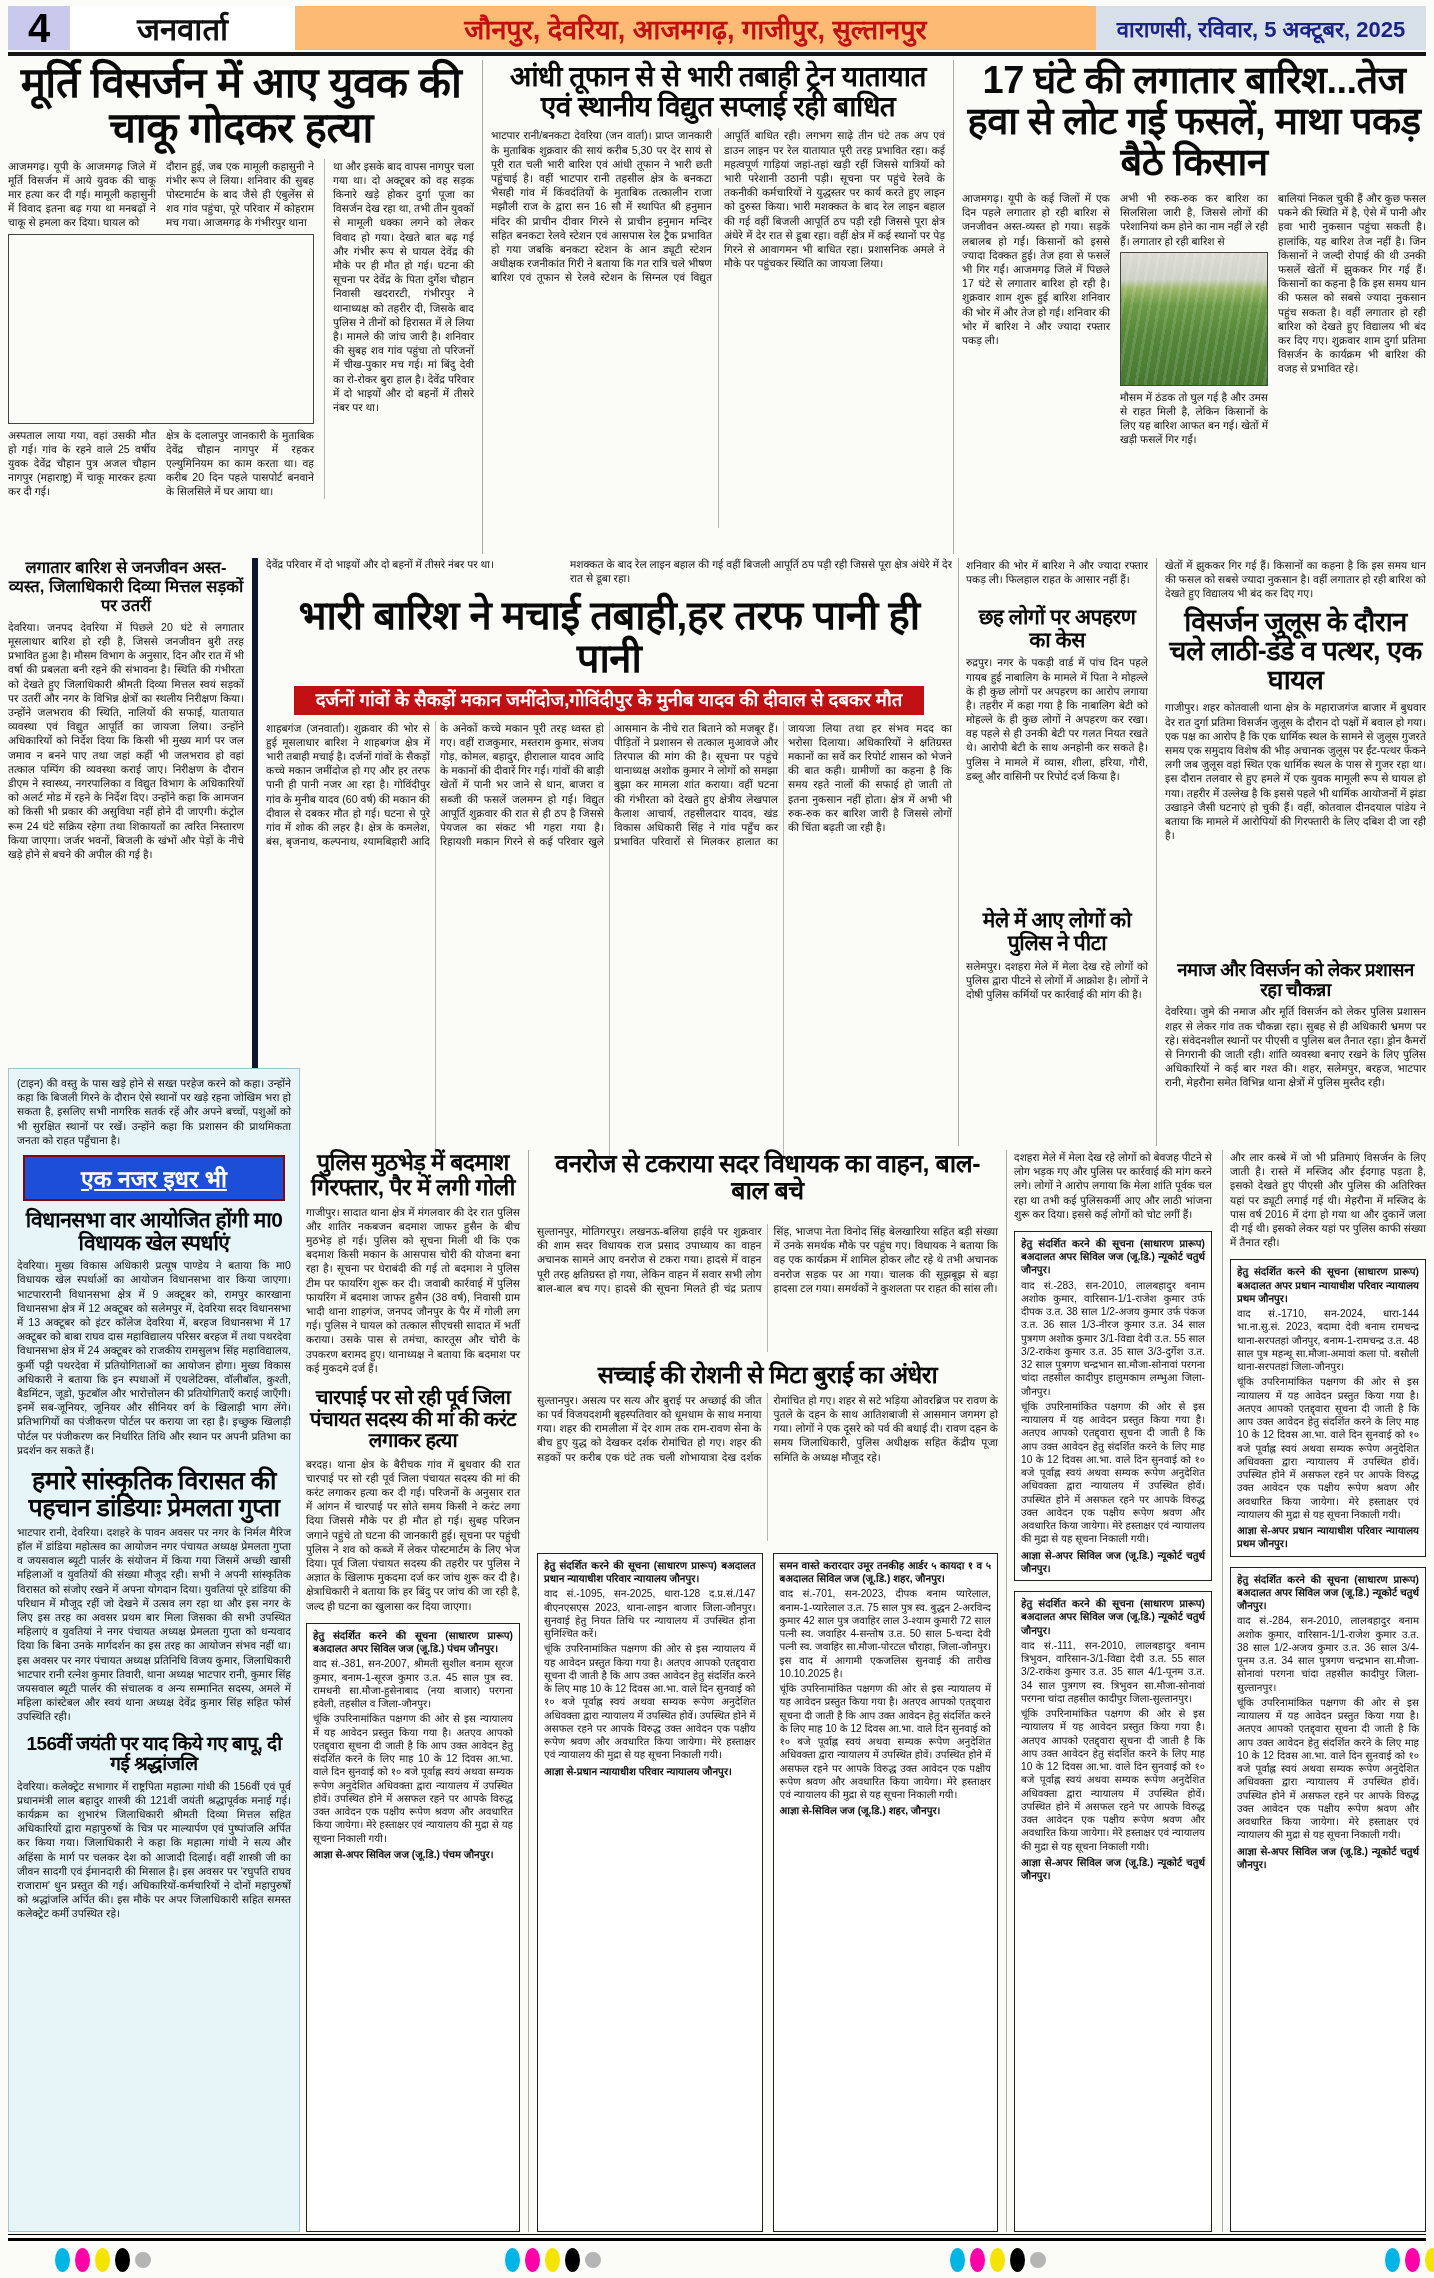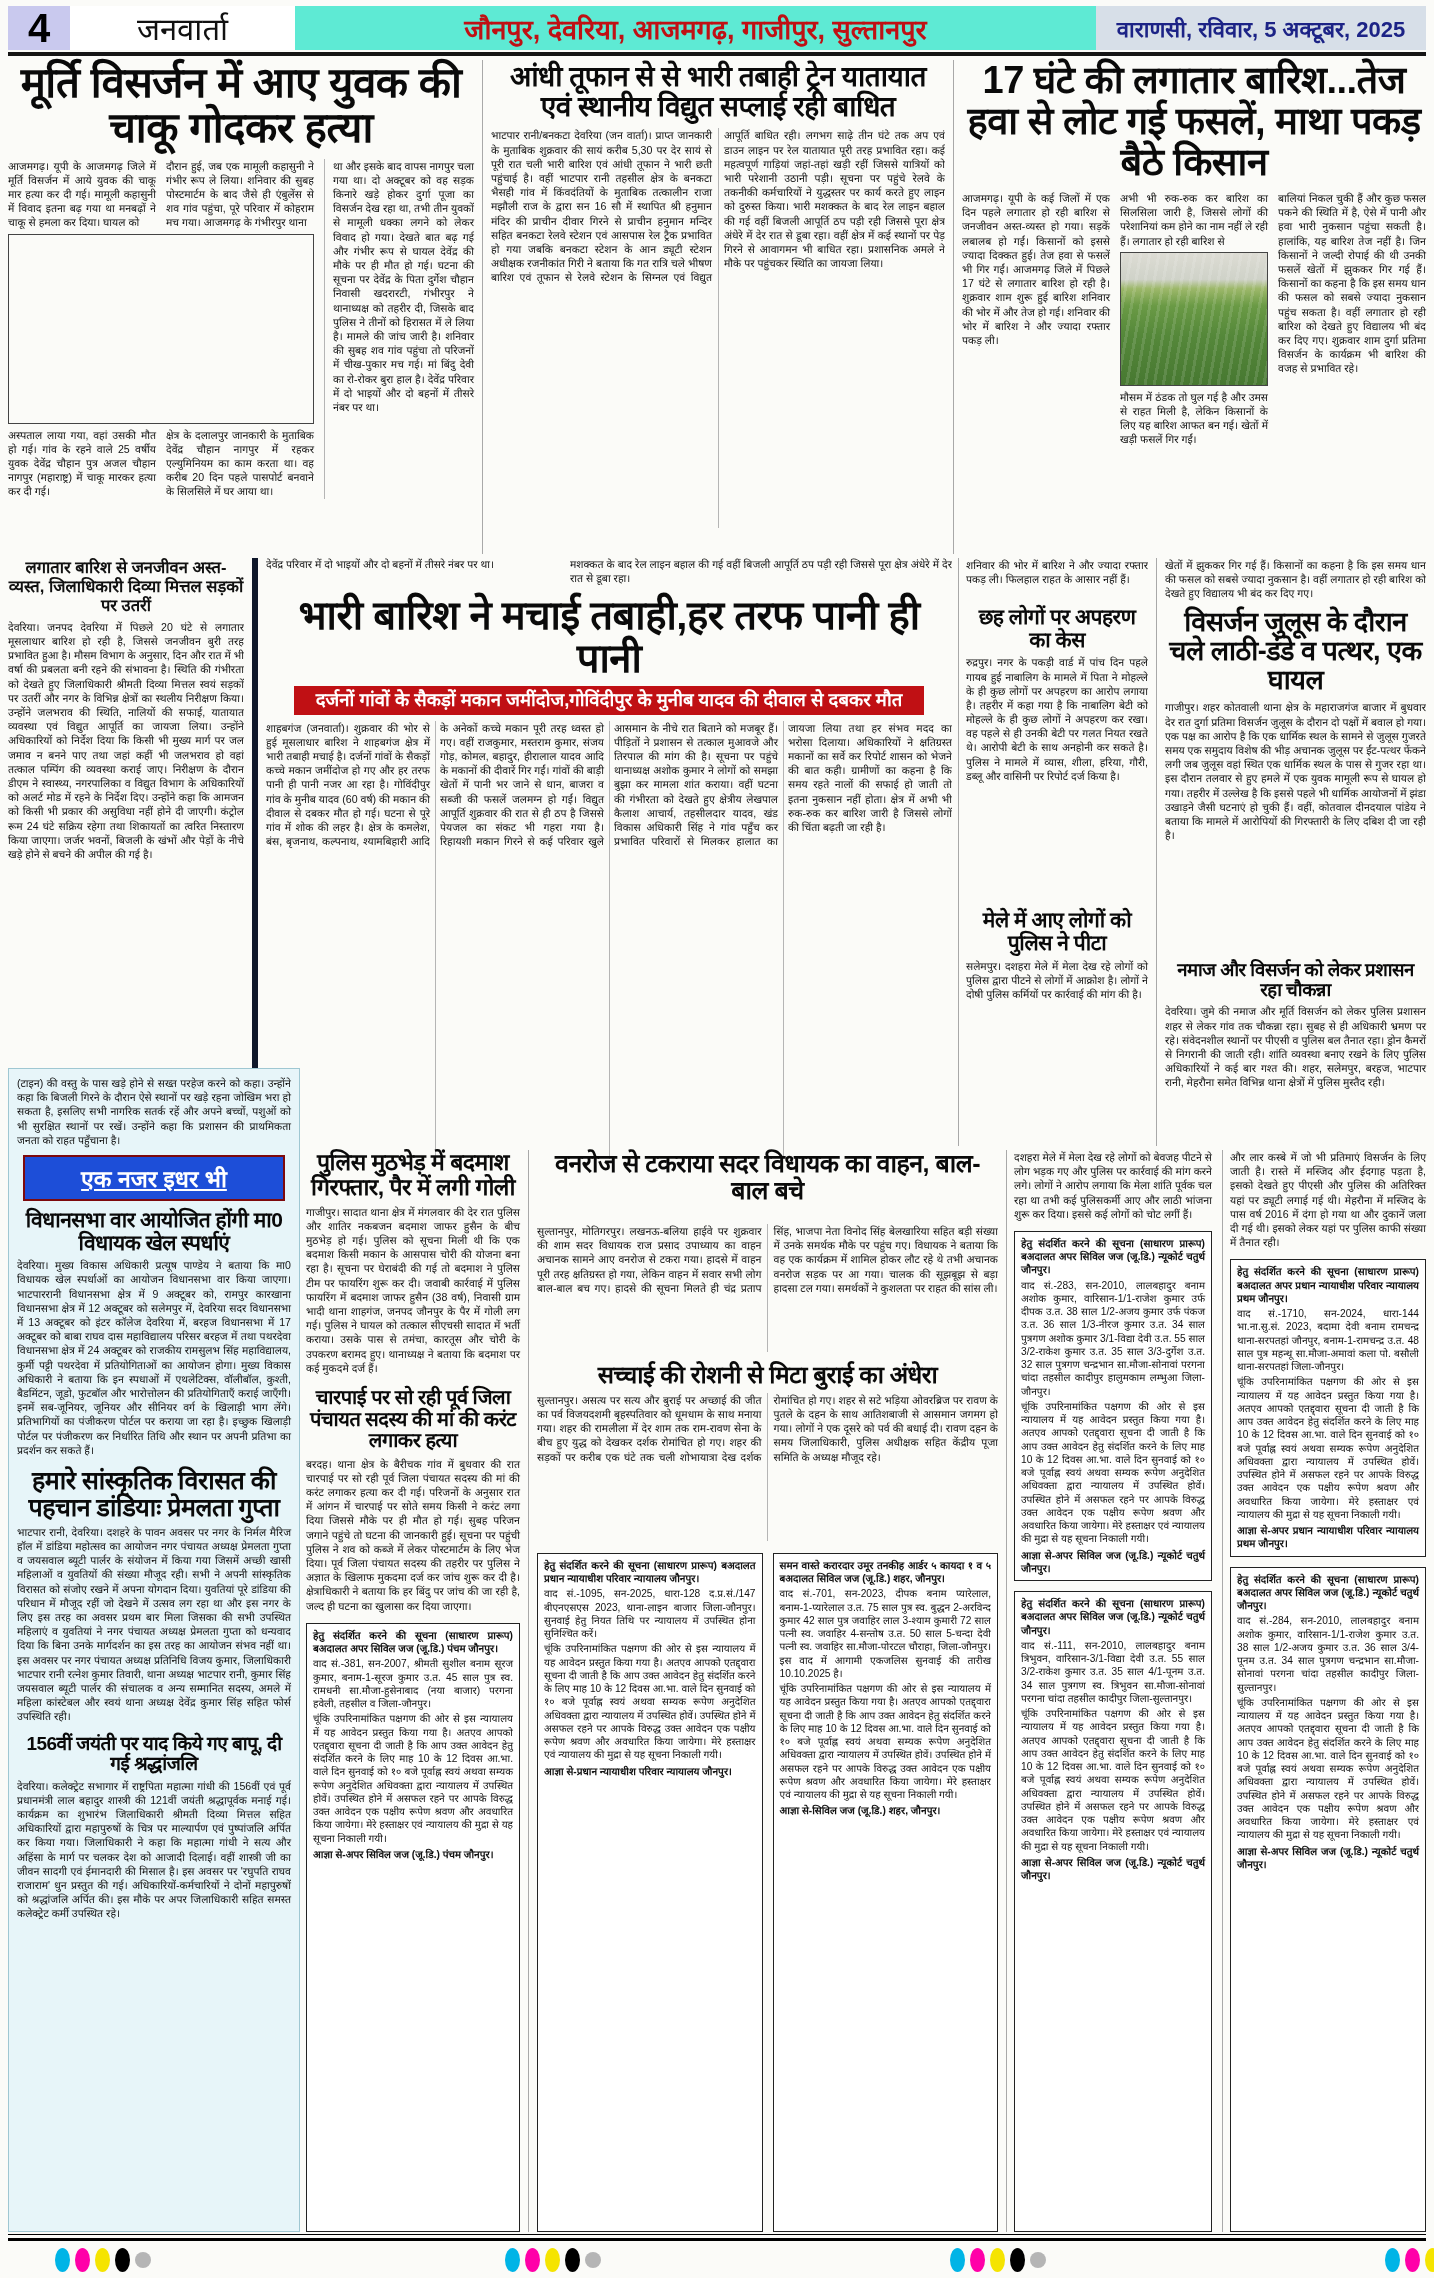--- a/index.html
+++ b/index.html
@@ -1,22 +1,22 @@
 <!DOCTYPE html>
 <html><head>
 <meta charset="utf-8">
 <style>
   html,body{margin:0;padding:0;}
   body{width:1434px;height:2278px;background:#fbfbf8;font-family:"Liberation Sans","DejaVu Sans",sans-serif;color:#111;position:relative;overflow:hidden;}
   .abs{position:absolute;}
   
   .mast{left:8px;top:6px;width:1418px;height:44px;display:flex;align-items:stretch;}
   .m-num{width:62px;background:#c9c9ee;display:flex;align-items:center;justify-content:center;font-size:40px;font-weight:bold;color:#000;}
-  .m-name{width:225px;display:flex;align-items:center;justify-content:center;font-size:31px;font-weight:normal;background:#fff;}
-  .m-region{flex:1;display:flex;align-items:center;justify-content:center;font-size:27px;font-weight:bold;color:#c01014;background:#5eead4;}
+  .m-name{width:225px;display:flex;align-items:center;justify-content:center;font-size:31px;font-weight:bold;background:#fff;}
+  .m-region{flex:1;display:flex;align-items:center;justify-content:center;font-size:27px;font-weight:bold;color:#c01014;background:#fdba74;}
   .m-date{width:330px;background:#d7dfe8;color:#1c2386;display:flex;align-items:center;justify-content:center;font-size:22px;font-weight:bold;}
   .mast-rule{left:8px;top:52px;width:1418px;height:4px;background:#151515;}
   
   .bt{font-size:10.6px;line-height:1.34;text-align:justify;}
   .cols2{column-count:2;column-gap:12px;column-rule:1px solid #b5b5b5;}
   .cols4{column-count:4;column-gap:10px;column-rule:1px solid #b5b5b5;}
   .hd{font-weight:bold;text-align:center;line-height:1.08;letter-spacing:-0.5px;color:#0a0a0a;}
   .zone{box-sizing:border-box;}
   .vline{border-left:1px solid #a8a8a8;padding-left:8px;}
   

